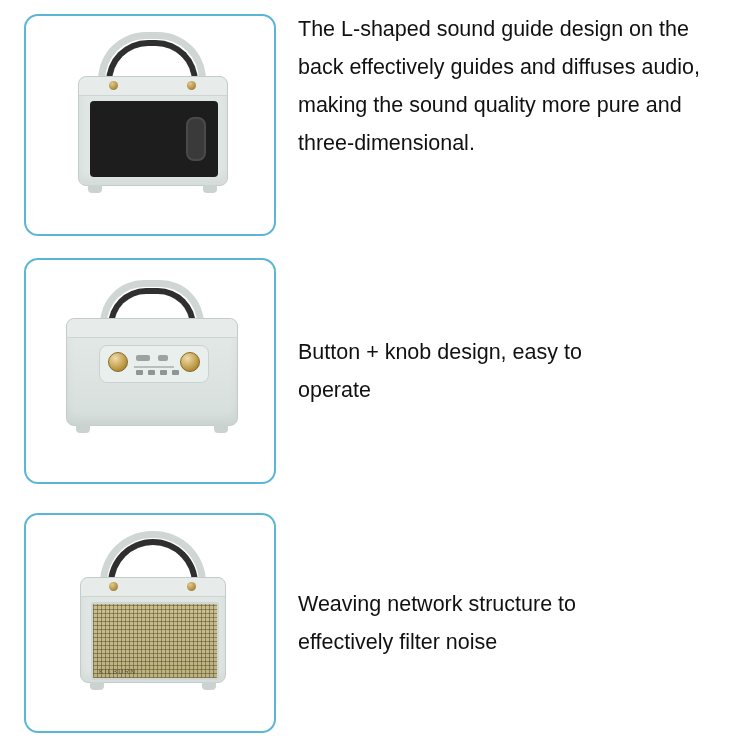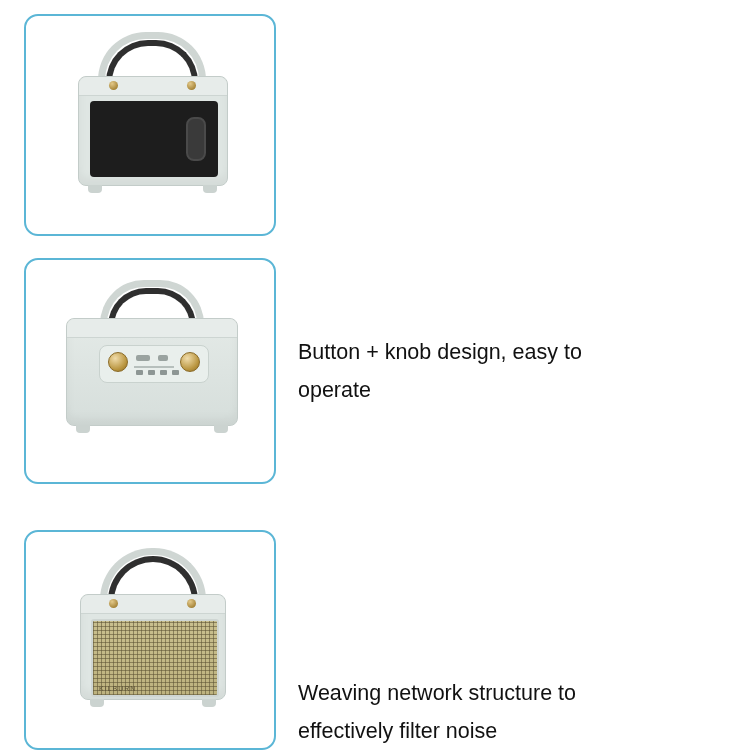--- a/index.html
+++ b/index.html
@@ -22,21 +22,21 @@
   }
 
   
   .feature-row {
     position: absolute;
     display: flex;
     align-items: center;
   }
   .row-1 { left: 0; top: 0; width: 750px; height: 246px; }
   .row-2 { left: 0; top: 246px; width: 661px; height: 250px; }
-  .row-3 { left: 0; top: 496px; width: 634px; height: 254px; align-items: flex-end; }
+  .row-3 { left: 0; top: 496px; width: 634px; height: 254px; }
 
   .photo-frame {
     position: relative;
     width: 252px;
     height: 222px;
     margin-left: 24px;
     border: 2px solid #5bb6d6;
     border-radius: 14px;
     background: #ffffff;
     box-sizing: border-box;
@@ -194,20 +194,21 @@
           <div class="back-panel" style="left:11px; top:24px; width:128px; height:76px;">
             <div class="l-guide" style="right:12px; top:16px;"></div>
           </div>
         </div>
 
         <div class="foot" style="left:62px; top:169px;"></div>
         <div class="foot" style="left:177px; top:169px;"></div>
       </div>
     </div>
 
+    <div class="caption">The L-shaped sound guide design on the back effectively guides and diffuses audio, making the sound quality more pure and three-dimensional.</div>
   </div>
 
   <div class="feature-row row-2">
 
     <div class="photo-frame">
       <div class="spk-stage">
 
         <div class="handle" style="left:74px; top:20px; width:104px; height:44px; border-radius:52px 52px 0 0;"></div>
         <div class="handle-inner" style="left:82px; top:28px; width:88px; height:38px; border-radius:44px 44px 0 0;"></div>
 

